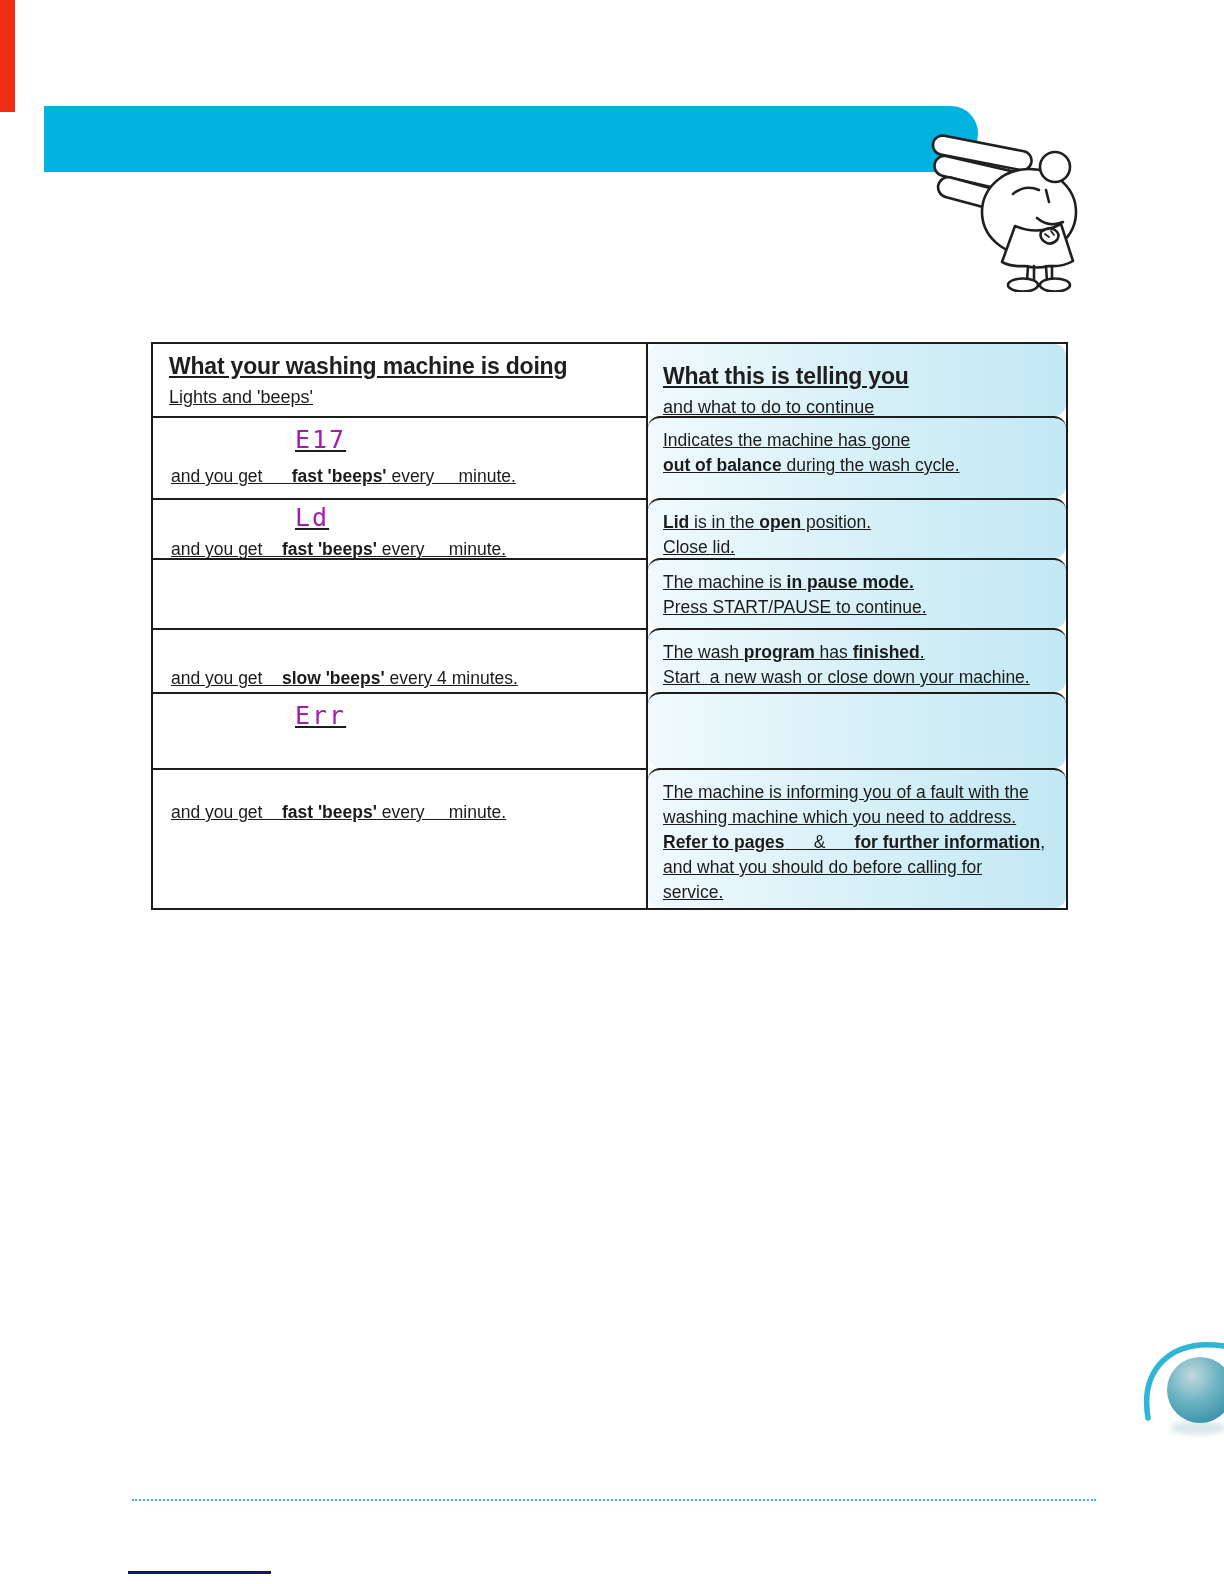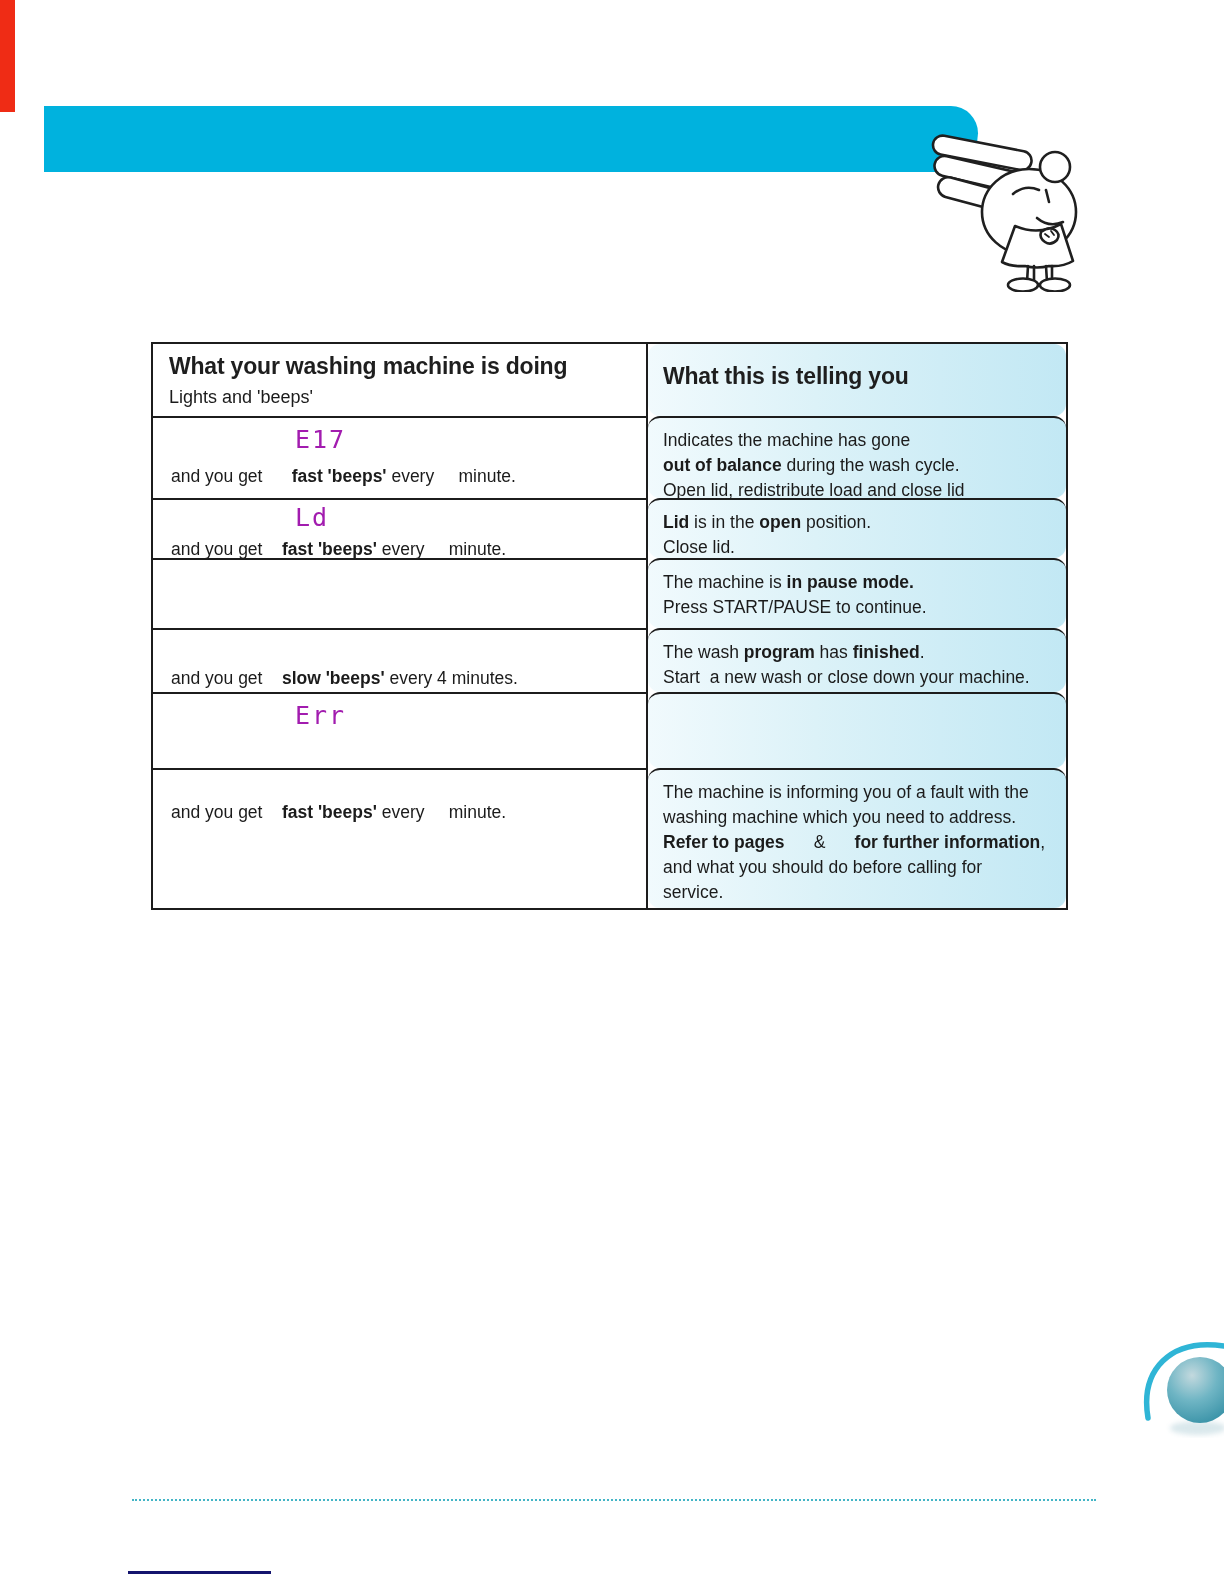--- a/index.html
+++ b/index.html
@@ -11,21 +11,21 @@
   .red-tab{position:absolute;left:0;top:0;width:15px;height:112px;background:#ef2c15;}
   .cyan-bar{position:absolute;left:44px;top:106px;width:934px;height:66px;background:#00b2de;border-radius:0 28px 40px 0;}
   .hand{position:absolute;left:925px;top:120px;width:172px;height:172px;}
   
   .tbl{
     position:absolute;left:151px;top:342px;width:913px;
     display:grid;grid-template-columns:495px 418px;
     grid-template-rows:72px 82px 60px 70px 64px 76px 140px;
     border:2px solid #1c1c1c;box-sizing:content-box;background:#ffffff;
   }
-  .cell{box-sizing:border-box;overflow:hidden;}
+  .cell{box-sizing:border-box;overflow:hidden;text-decoration:underline;}
   .cell.left{border-right:2px solid #1c1c1c;background:#ffffff;}
   .cell.right{background:linear-gradient(90deg,#f1fafd 0%,#dcf2f8 40%,#c2e8f4 100%);}
   .rowline{border-top:2px solid #1c1c1c;}
   .h-title{font-weight:bold;font-size:23px;letter-spacing:-0.2px;margin:9px 0 0 16px;color:#1e1e1e;}
   .h-sub{font-size:18px;margin:7px 0 0 16px;}
   .code{
     font-family:"DejaVu Sans Mono",monospace;font-size:25px;font-weight:400;color:#a21caf;
     letter-spacing:2px;margin-left:142px;line-height:1;
   }
   .mt8{margin-top:9px;} .mt4{margin-top:5px;}
@@ -70,30 +70,30 @@
   </svg>
 
   <div class="tbl">
 
     <div class="cell left">
       <div class="h-title">What your washing machine is doing</div>
       <div class="h-sub">Lights and 'beeps'</div>
     </div>
     <div class="cell right">
       <div class="h-title" style="margin-left:0;">What this is telling you</div>
+      <div class="h-sub" style="margin-left:0;">and what to do to continue</div>
     </div>
 
     <div class="cell left rowline">
       <div class="code mt8">E17</div>
       <div class="beeps bp12"><div class="tline"><span>and you get      </span><span class="b">fast 'beeps'</span><span> every     minute.</span></div></div>
     </div>
     <div class="cell right rowline">
         <div class="tline"><span>Indicates the machine has gone</span></div>
         <div class="tline"><span class="b">out of balance</span><span> during the wash cycle.</span></div>
-        <div class="tline"><span>Open lid, redistribute load and close lid</span></div>
       </div>
 
     <div class="cell left rowline">
       <div class="code mt4">Ld</div>
       <div class="beeps bp6"><div class="tline"><span>and you get    </span><span class="b">fast 'beeps'</span><span> every     minute.</span></div></div>
     </div>
     <div class="cell right rowline">
         <div class="tline"><span class="b">Lid</span><span> is in the </span><span class="b">open</span><span> position.</span></div>
         <div class="tline"><span>Close lid.</span></div>
       </div>

